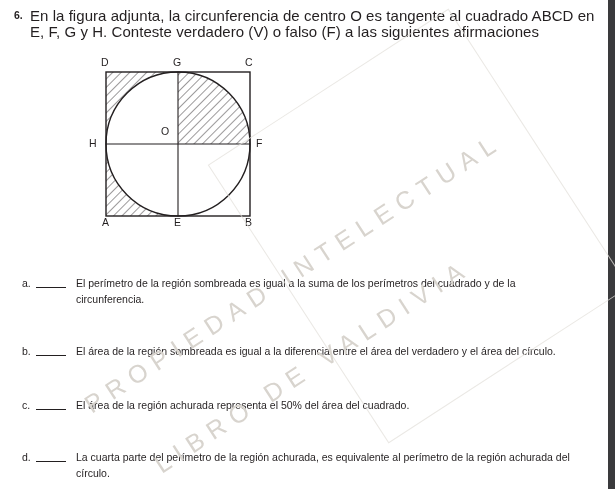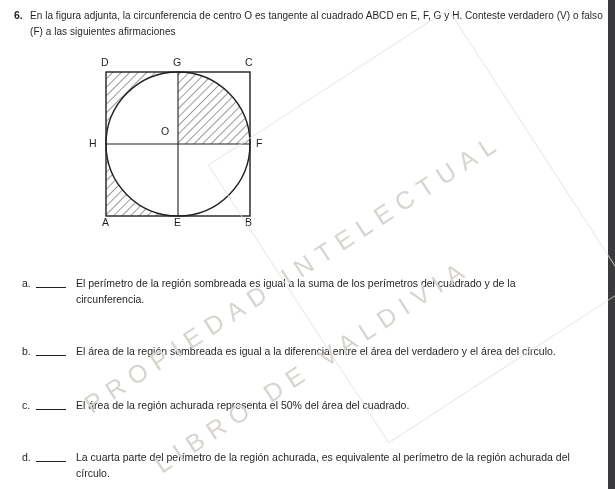--- a/index.html
+++ b/index.html
@@ -39,21 +39,21 @@
     align-items: flex-start;
   }
   .q-num {
     font-weight: bold;
     font-size: 10.5px;
     line-height: 15px;
     width: 16px;
     flex: 0 0 16px;
   }
   .q-text {
-    font-size: 10px;
+    font-size: 15px;
     line-height: 15.5px;
     letter-spacing: 0.05px;
   }
 
   
   .watermark {
     position: absolute;
     left: 0;
     top: 0;
     width: 615px;

